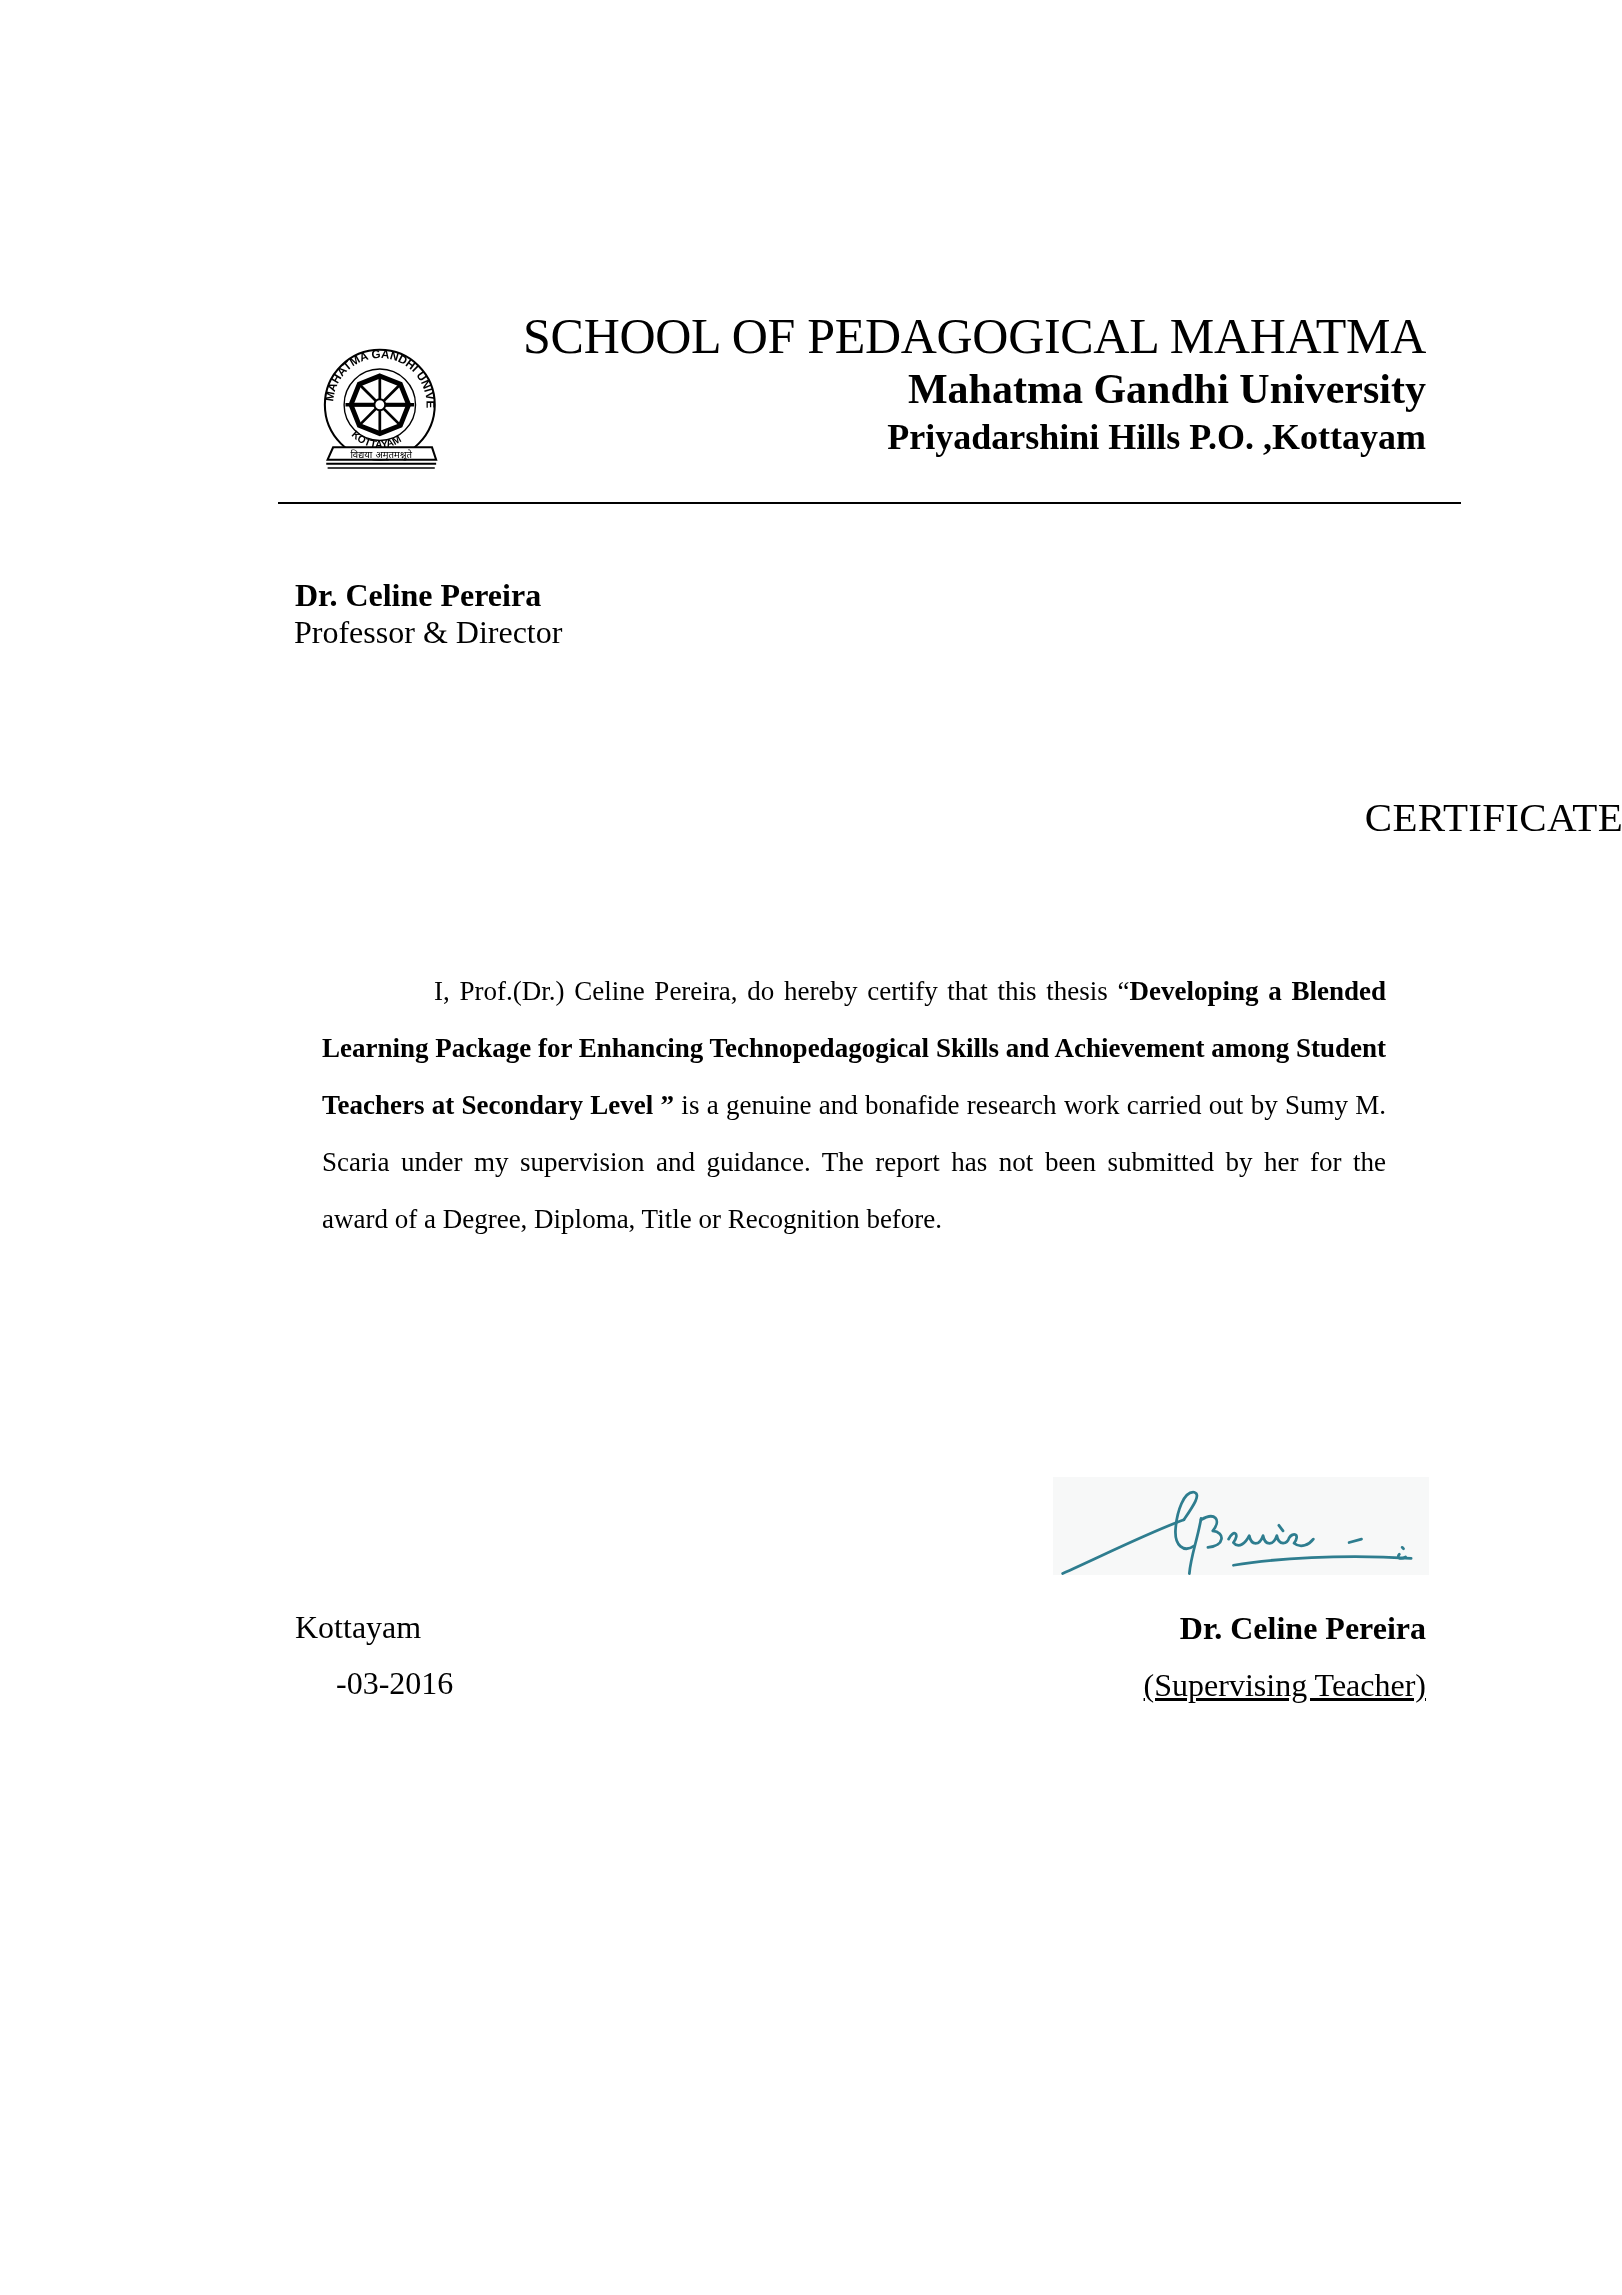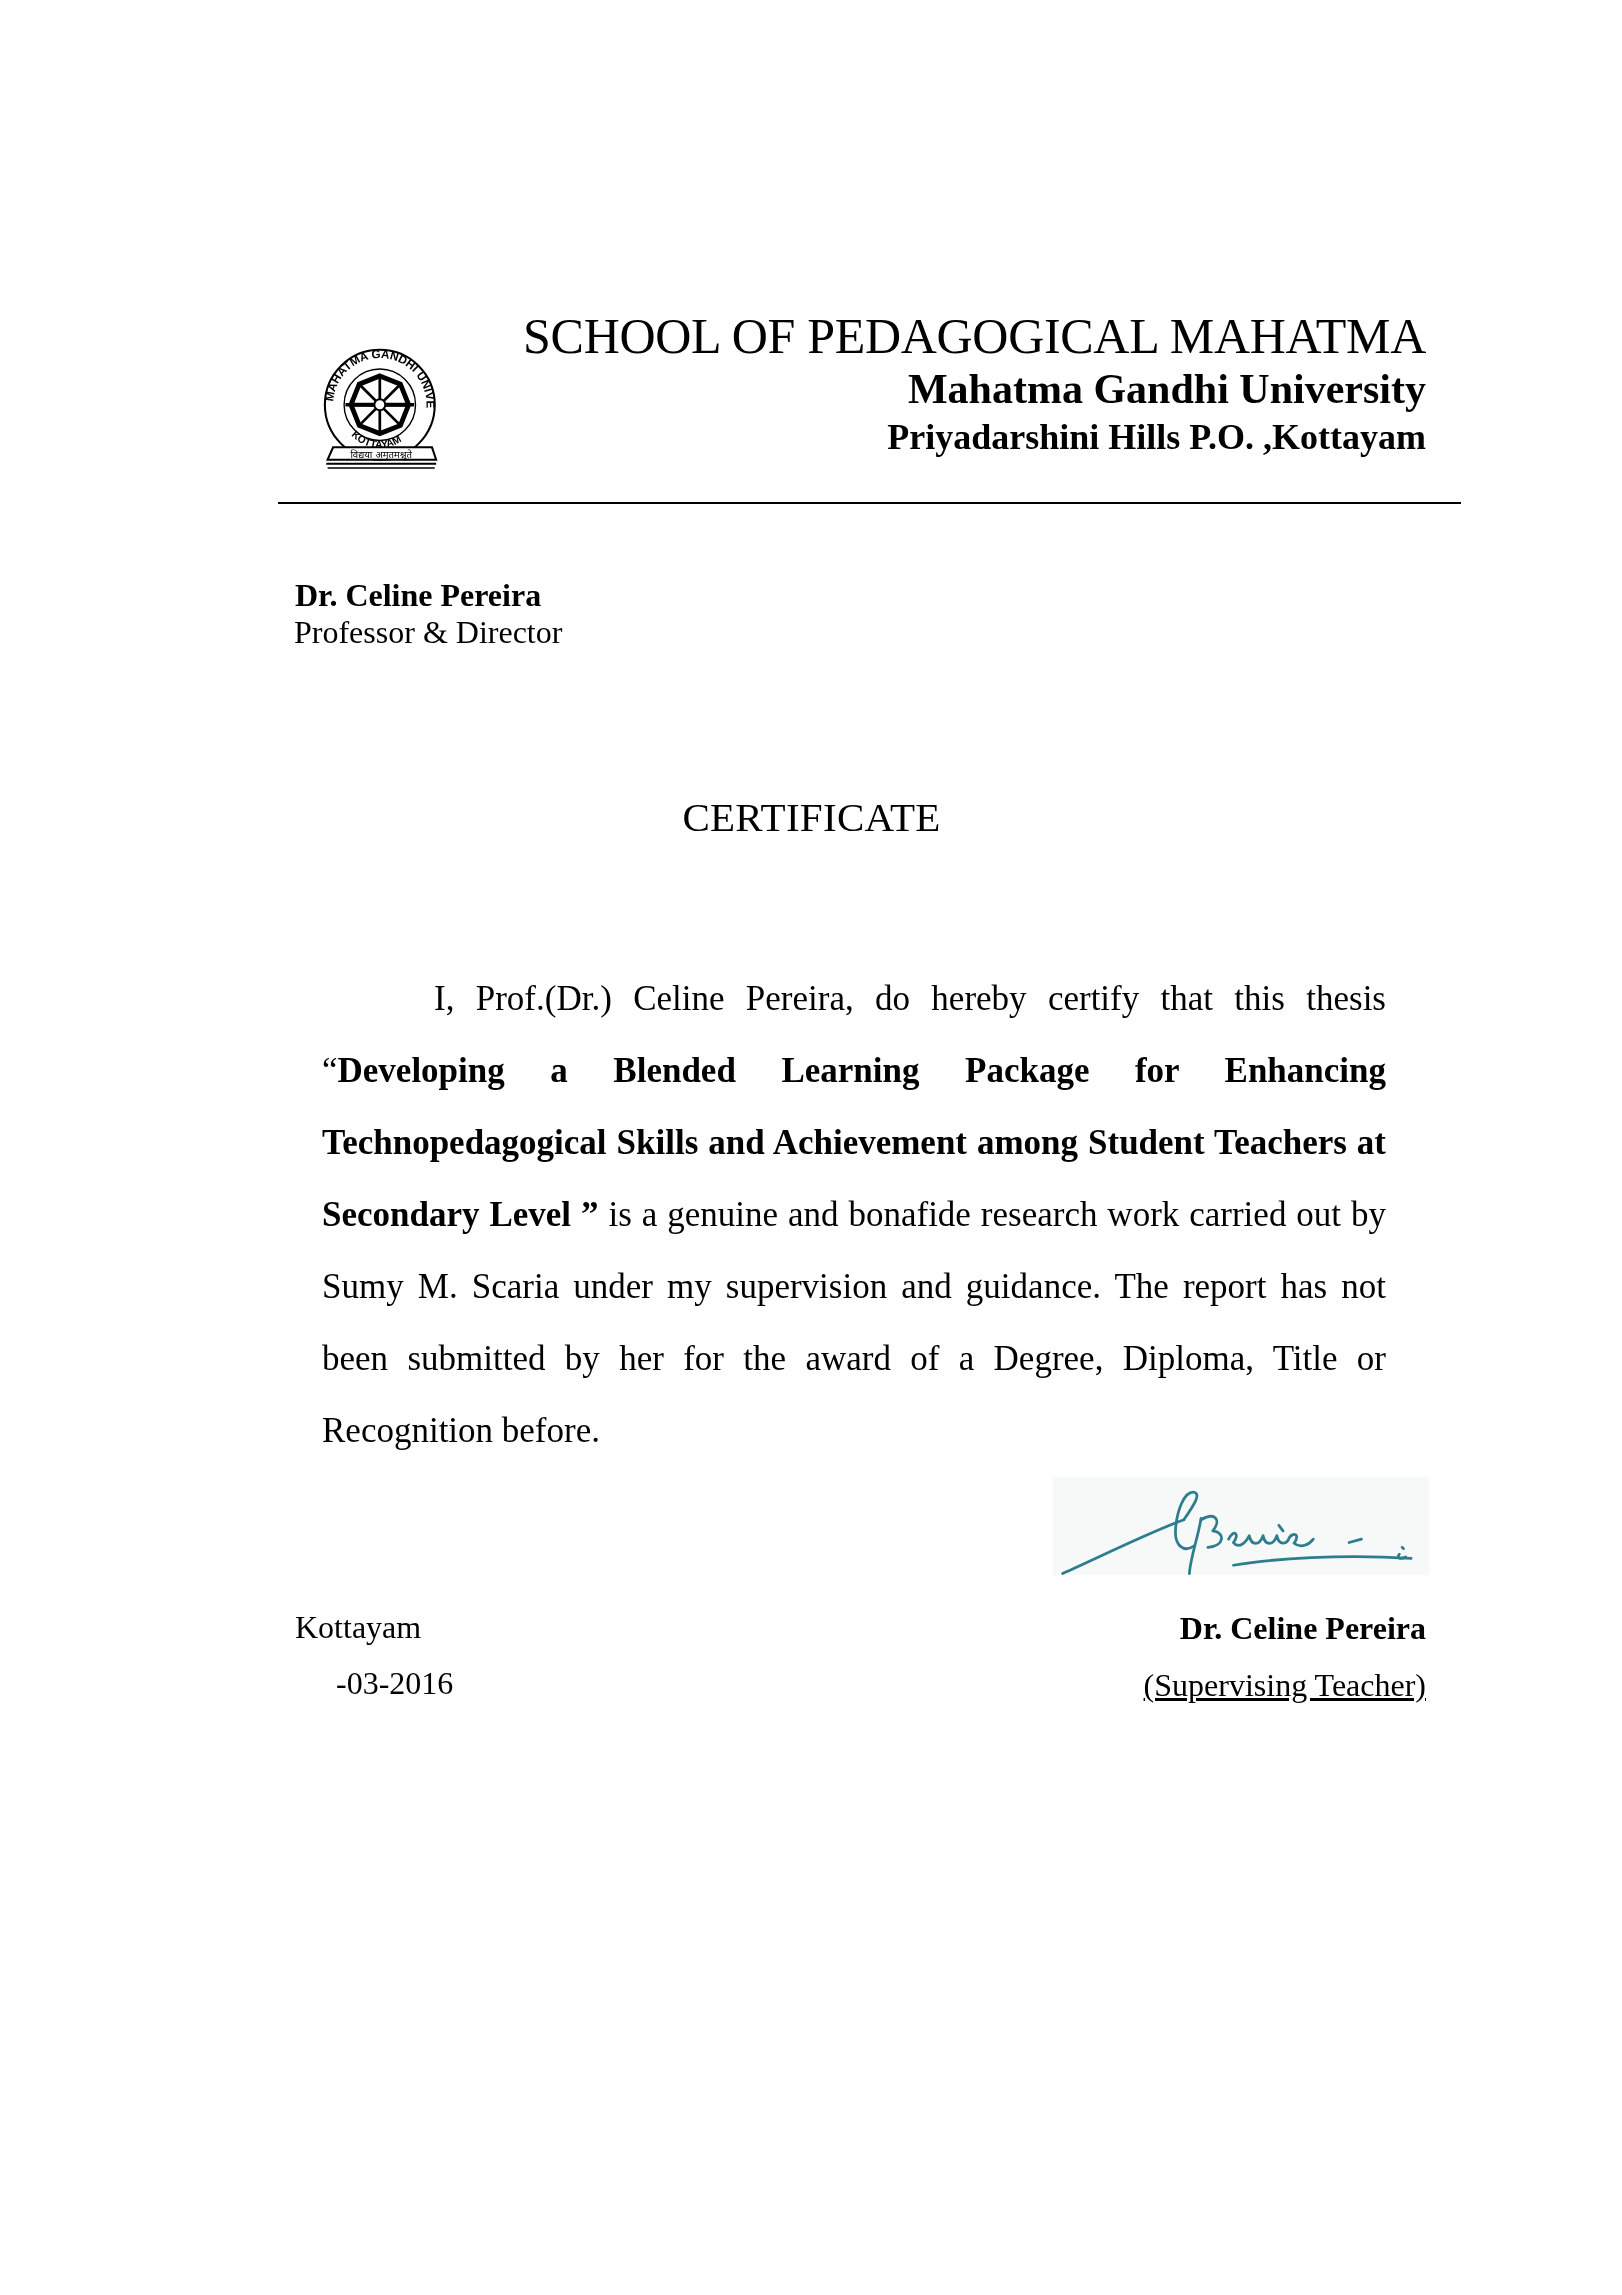--- a/index.html
+++ b/index.html
@@ -12,25 +12,25 @@
   #title { right: 197px; top: 309px; font-size: 50px; line-height: 55px; letter-spacing: -0.3px; }
   #univ { right: 197px; top: 365px; font-size: 42px; line-height: 48px; font-weight: bold; }
   #addr { right: 197px; top: 416px; font-size: 36px; line-height: 43px; font-weight: bold; }
   #rule { left: 278px; top: 502px; width: 1183px; height: 2.1px; background: #000; }
 
   
   #sender-name { left: 295px; top: 577px; font-size: 32px; line-height: 37px; font-weight: bold; }
   #sender-role { left: 294px; top: 614px; font-size: 32px; line-height: 37px; }
 
   
-  #cert-heading { left: 0; width: 1623px; top: 793px; text-align: center;
+  #cert-heading { left: 0; width: 1623px; top: 793px; text-align: right;
                   font-size: 41px; line-height: 48px; font-weight: normal; letter-spacing: 0.3px; }
 
   
-  #body { left: 322px; top: 963px; width: 1064px; font-size: 35px; line-height: 72px;
+  #body { left: 322px; top: 963px; width: 1064px; font-size: 27px; line-height: 57px;
           text-align: justify; text-indent: 112px; white-space: normal; }
   #body .t { font-weight: bold; }
 
   
   #sig-patch { left: 1053px; top: 1477px; width: 376px; height: 98px; background: #f7f8f8; }
   #sig { left: 1053px; top: 1477px; width: 376px; height: 98px; }
 
   
   #place { left: 295px; top: 1609px; font-size: 32px; line-height: 37px; }
   #date { left: 336px; top: 1665px; font-size: 32px; line-height: 37px; }

